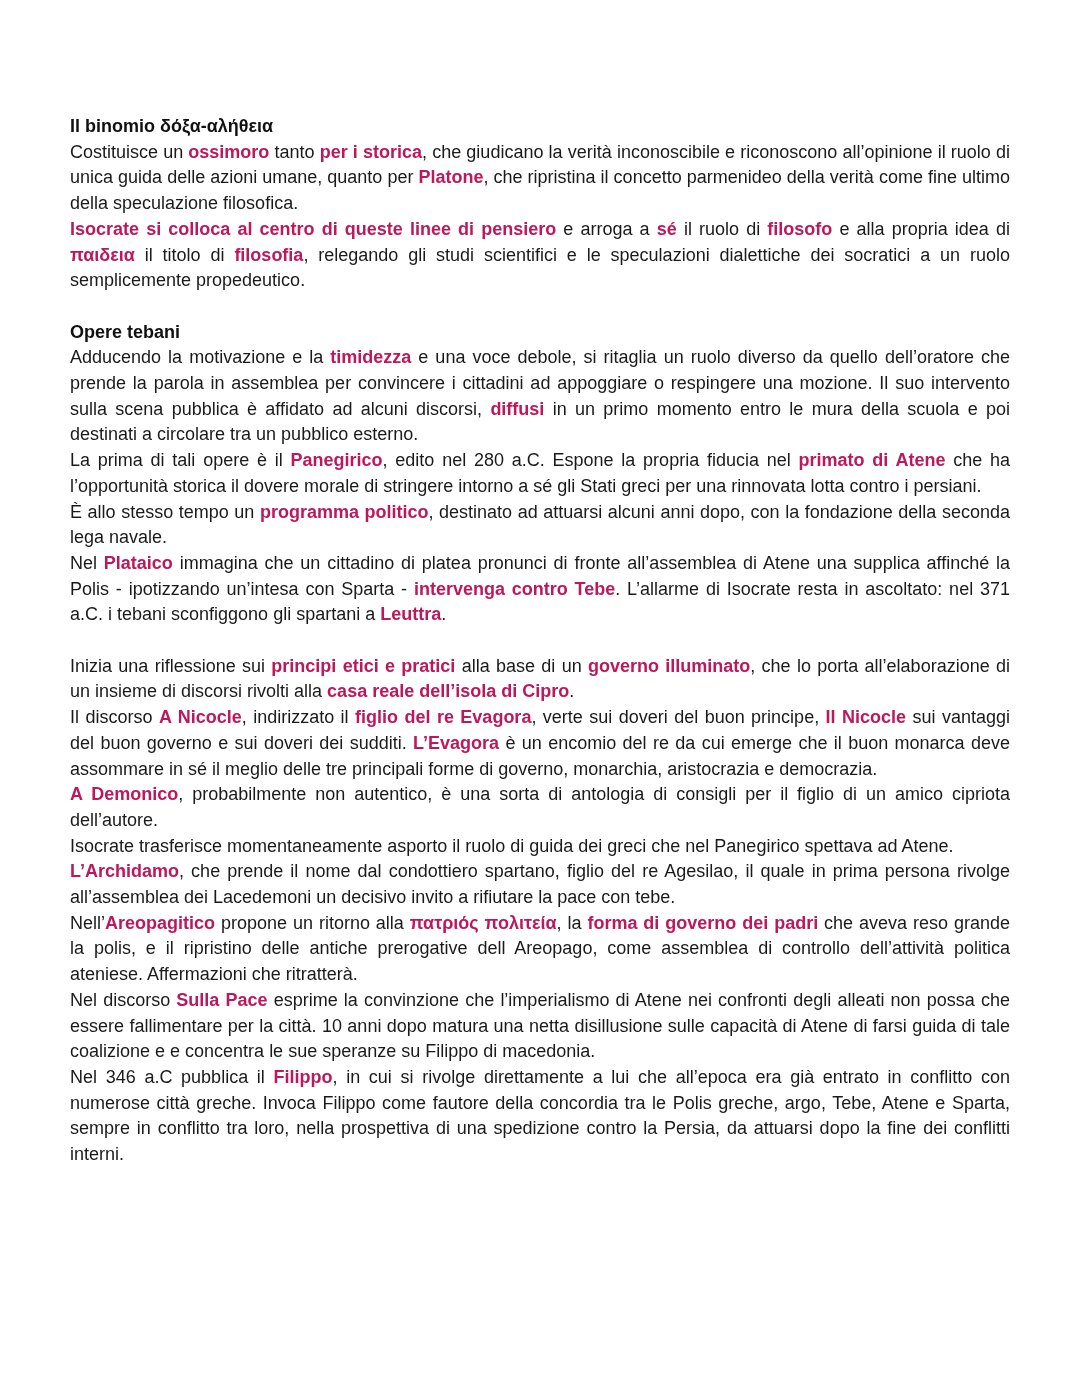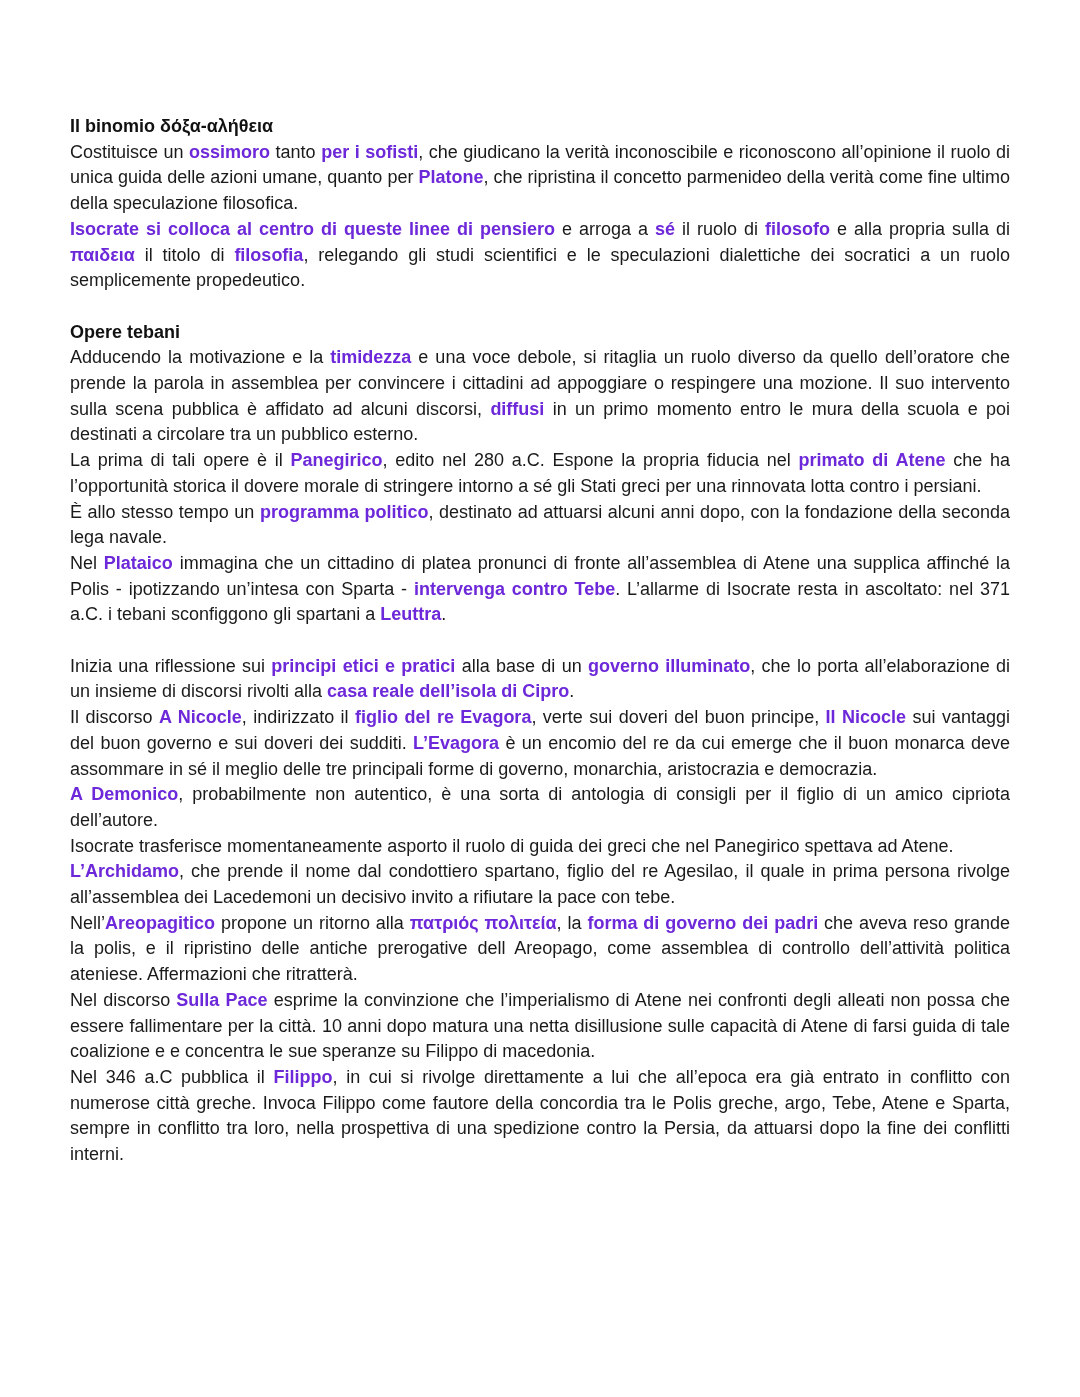--- a/index.html
+++ b/index.html
@@ -31,32 +31,32 @@
       color: #111111;
       display: block;
     }
     .para {
       text-align: justify;
       text-align-last: left;
       margin: 0;
     }
     b {
       font-weight: bold;
-      color: #6d28d9;
+      color: #be185d;
     }
   </style>
 </head>
 <body>
 
 <div class="page">
 
   <div class="section">
     <span class="heading">Il binomio δόξα-αλήθεια</span>
-    <p class="para"><span>Costituisce un </span><b>ossimoro</b><span> tanto </span><b>per i sofisti</b><span>, che giudicano la verità inconoscibile e riconoscono all’opinione il ruolo di unica guida delle azioni umane, quanto per </span><b>Platone</b><span>, che ripristina il concetto parmenideo della verità come fine ultimo della speculazione filosofica.</span></p>
-    <p class="para"><b>Isocrate si colloca al centro di queste linee di pensiero</b><span> e arroga a </span><b>sé</b><span> il ruolo di </span><b>filosofo</b><span> e alla propria sulla di </span><b>παιδεια</b><span> il titolo di </span><b>filosofia</b><span>, relegando gli studi scientifici e le speculazioni dialettiche dei socratici a un ruolo semplicemente propedeutico.</span></p>
+    <p class="para"><span>Costituisce un </span><b>ossimoro</b><span> tanto </span><b>per i storica</b><span>, che giudicano la verità inconoscibile e riconoscono all’opinione il ruolo di unica guida delle azioni umane, quanto per </span><b>Platone</b><span>, che ripristina il concetto parmenideo della verità come fine ultimo della speculazione filosofica.</span></p>
+    <p class="para"><b>Isocrate si colloca al centro di queste linee di pensiero</b><span> e arroga a </span><b>sé</b><span> il ruolo di </span><b>filosofo</b><span> e alla propria idea di </span><b>παιδεια</b><span> il titolo di </span><b>filosofia</b><span>, relegando gli studi scientifici e le speculazioni dialettiche dei socratici a un ruolo semplicemente propedeutico.</span></p>
   </div>
 
   <div class="section">
     <span class="heading">Opere tebani</span>
     <p class="para"><span>Adducendo la motivazione e la </span><b>timidezza</b><span> e una voce debole, si ritaglia un ruolo diverso da quello dell’oratore che prende la parola in assemblea per convincere i cittadini ad appoggiare o respingere una mozione. Il suo intervento sulla scena pubblica è affidato ad alcuni discorsi, </span><b>diffusi</b><span> in un primo momento entro le mura della scuola e poi destinati a circolare tra un pubblico esterno.</span></p>
     <p class="para"><span>La prima di tali opere è il </span><b>Panegirico</b><span>, edito nel 280 a.C. Espone la propria fiducia nel </span><b>primato di Atene</b><span> che ha l’opportunità storica il dovere morale di stringere intorno a sé gli Stati greci per una rinnovata lotta contro i persiani.</span></p>
     <p class="para"><span>È allo stesso tempo un </span><b>programma politico</b><span>, destinato ad attuarsi alcuni anni dopo, con la fondazione della seconda lega navale.</span></p>
     <p class="para"><span>Nel </span><b>Plataico</b><span> immagina che un cittadino di platea pronunci di fronte all’assemblea di Atene una supplica affinché la Polis - ipotizzando un’intesa con Sparta - </span><b>intervenga contro Tebe</b><span>. L’allarme di Isocrate resta in ascoltato: nel 371 a.C. i tebani sconfiggono gli spartani a </span><b>Leuttra</b><span>.</span></p>
   </div>
 

